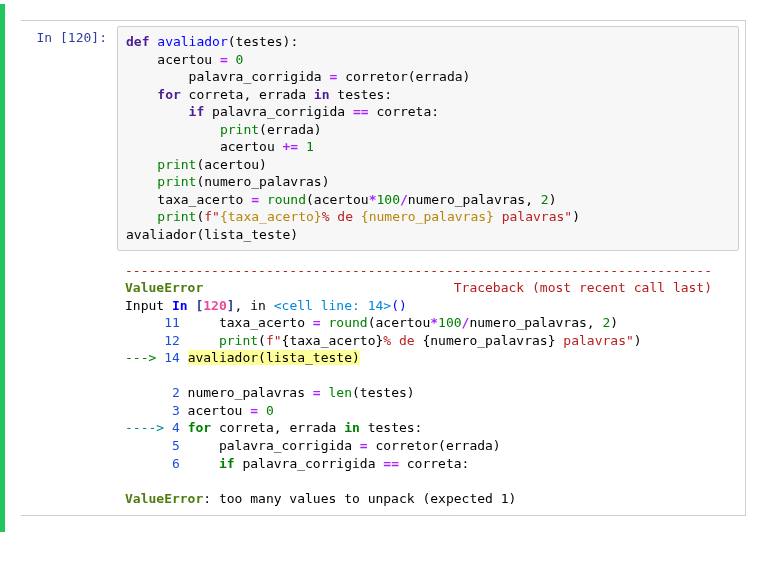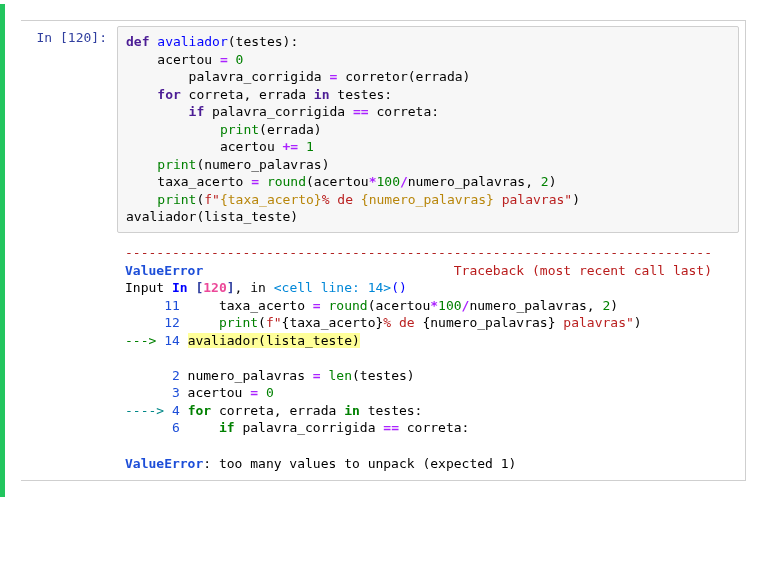--- a/index.html
+++ b/index.html
@@ -64,21 +64,21 @@
   .bi { color: #008000; }
 
   .output-area {
     padding: 6px 8px 8px 104px;
     font-family: Menlo, Monaco, monospace;
     font-size: 13px;
     line-height: 1.35;
   }
   .output-area .oline { white-space: pre; }
   .sep { color: #b22222; }
-  .err-name { color: #1d4ed8; font-weight: bold; }
+  .err-name { color: #4d7c0f; font-weight: bold; }
   .cell-line { color: #0087d7; }
   .in-ref { color: #0000FF; font-weight: bold; }
   .in-bracket { color: #303F9F; font-weight: bold; }
   .in-num { color: #ec4899; font-weight: bold; }
   .arrow-g { color: #008000; }
   .arrow-c { color: #008787; }
   .lineno { color: #1d4ed8; }
   .hl { background: #ffff99; }
   .func-call { color: #0000FF; }
   .trace-str { color: #BA2121; }
@@ -96,38 +96,40 @@
     <div class="input-area">
       <div class="prompt"><span>In [120]:</span></div>
       <div class="code-box">
         <div class="line"><span class="kw">def</span><span class="fn"> avaliador</span><span class="nm">(testes):</span></div>
         <div class="line"><span class="nm">    acertou </span><span class="op">=</span><span> </span><span class="num2">0</span></div>
         <div class="line"><span class="nm">        palavra_corrigida </span><span class="op">=</span><span class="nm"> corretor(errada)</span></div>
         <div class="line"><span class="kw">    for</span><span class="nm"> correta, errada </span><span class="kw">in</span><span class="nm"> testes:</span></div>
         <div class="line"><span class="kw">        if</span><span class="nm"> palavra_corrigida </span><span class="op">==</span><span class="nm"> correta:</span></div>
         <div class="line"><span class="bi">            print</span><span class="nm">(errada)</span></div>
         <div class="line"><span class="nm">            acertou </span><span class="op">+=</span><span> </span><span class="num2">1</span></div>
+        <div class="line"><span class="bi">    print</span><span class="nm">(acertou)</span></div>
         <div class="line"><span class="bi">    print</span><span class="nm">(numero_palavras)</span></div>
         <div class="line"><span class="nm">    taxa_acerto </span><span class="op">=</span><span> </span><span class="bi">round</span><span class="nm">(acertou</span><span class="op">*</span><span class="num2">100</span><span class="op">/</span><span class="nm">numero_palavras, </span><span class="num2">2</span><span class="nm">)</span></div>
         <div class="line"><span class="bi">    print</span><span class="nm">(</span><span class="str">f"</span><span class="si">{taxa_acerto}</span><span class="str">% de </span><span class="si">{numero_palavras}</span><span class="str"> palavras"</span><span class="nm">)</span></div>
         <div class="line"></div>
         <div class="line"><span class="nm">avaliador(lista_teste)</span></div>
       </div>
     </div>
 
     <div class="output-area">
       <div class="oline"><span class="sep">---------------------------------------------------------------------------</span></div>
       <div class="oline"><span class="err-name">ValueError</span><span class="mute">                                Traceback (most recent call last)</span></div>
       <div class="oline"><span>Input </span><span class="in-ref">In </span><span class="in-bracket">[</span><span class="in-num">120</span><span class="in-bracket">]</span><span>, in </span><span class="cell-line">&lt;cell line: 14&gt;</span><span class="func-call">()</span></div>
       <div class="oline"><span class="lineno">     11</span><span>     taxa_acerto </span><span class="trace-op">=</span><span> </span><span class="bi">round</span><span>(acertou</span><span class="trace-op">*</span><span class="trace-num">100</span><span class="trace-op">/</span><span>numero_palavras, </span><span class="trace-num">2</span><span>)</span></div>
       <div class="oline"><span class="lineno">     12</span><span>     </span><span class="bi">print</span><span>(</span><span class="trace-str">f"</span><span>{taxa_acerto}</span><span class="trace-str">% de </span><span>{numero_palavras}</span><span class="trace-str"> palavras"</span><span>)</span></div>
       <div class="oline"><span class="arrow-g">---&gt; </span><span class="lineno">14</span><span> </span><span class="hl">avaliador(lista_teste)</span></div>
       <div class="oline">&nbsp;</div>
       <div class="oline"><span class="lineno">      2</span><span> numero_palavras </span><span class="trace-op">=</span><span> </span><span class="bi">len</span><span>(testes)</span></div>
       <div class="oline"><span class="lineno">      3</span><span> acertou </span><span class="trace-op">=</span><span> </span><span class="trace-num">0</span></div>
       <div class="oline"><span class="arrow-c">----&gt; </span><span class="lineno">4</span><span> </span><span class="trace-kw">for</span><span> correta, errada </span><span class="trace-kw">in</span><span> testes:</span></div>
+      <div class="oline"><span class="lineno">      5</span><span>     palavra_corrigida </span><span class="trace-op">=</span><span> corretor(errada)</span></div>
       <div class="oline"><span class="lineno">      6</span><span>     </span><span class="trace-kw">if</span><span> palavra_corrigida </span><span class="trace-op">==</span><span> correta:</span></div>
       <div class="oline">&nbsp;</div>
       <div class="oline"><span class="err-name">ValueError</span><span>: too many values to unpack (expected 1)</span></div>
     </div>
    </div>
   </div>
 </div>
 
 </body></html>

